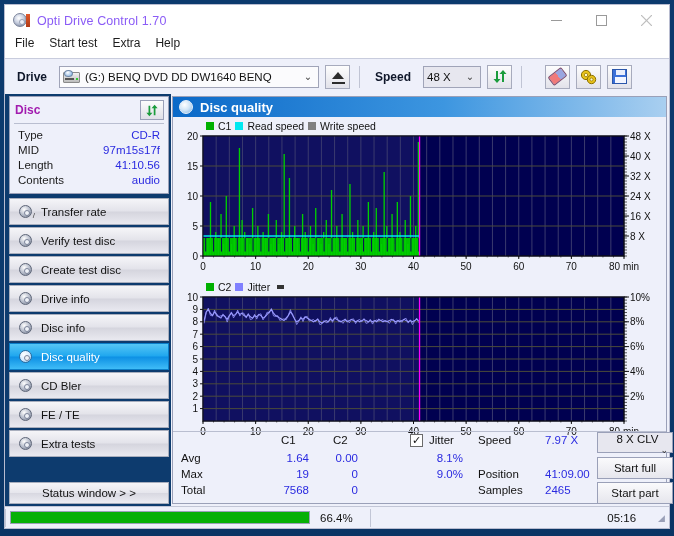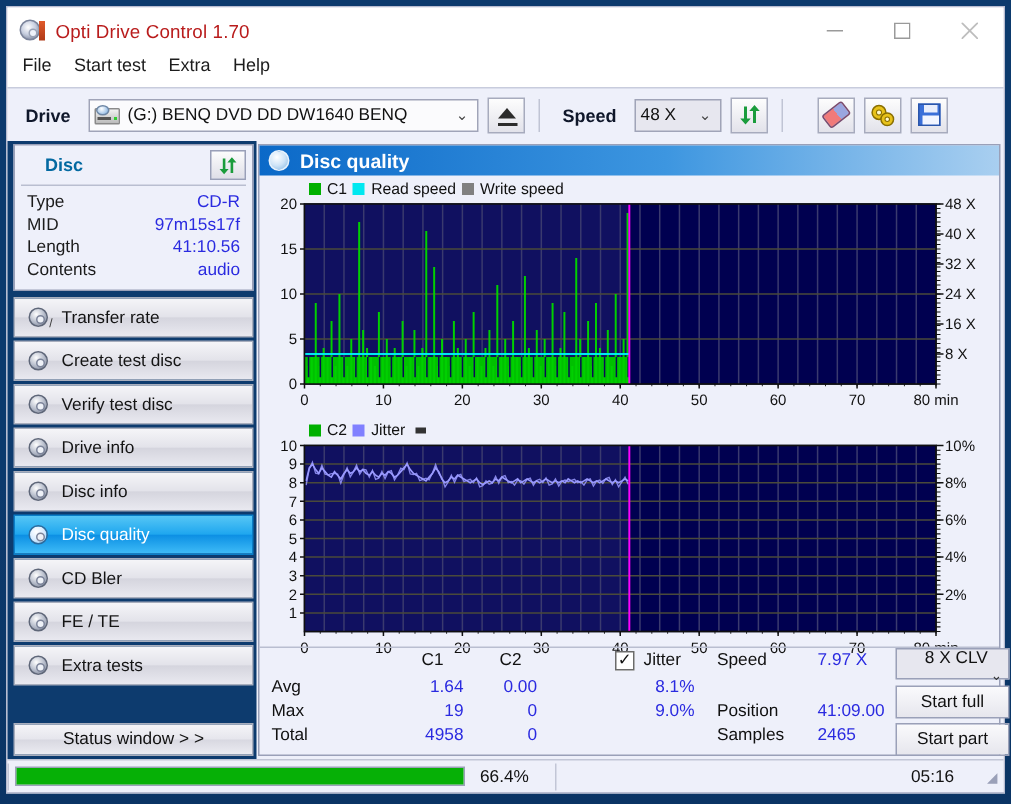--- a/index.html
+++ b/index.html
@@ -47,21 +47,21 @@
   .app-icon .disc:after {
     content:''; position:absolute; left:5px; top:5px; width:4px; height:4px;
     border-radius:50%; background:#eef2fa; border:1px solid #9aa2b5;
   }
   .app-icon .bar {
     position: absolute; right: 0px; top: 2px;
     width: 4px; height: 13px;
     background: linear-gradient(180deg,#e05a2b,#b03a17);
   }
   .title-text {
-    font-size: 12.5px; color: #b91c1c;
+    font-size: 12.5px; color: #8b5cf6;
     letter-spacing: .1px;
   }
   .winbtns { position: absolute; right: 0; top: 0; height: 31px; display: flex; }
   .winbtn {
     width: 45px; height: 31px;
     display: flex; align-items: center; justify-content: center;
     color: #9a9a9a;
   }
   .menubar {
     height: 22px;
@@ -152,21 +152,21 @@
     background: #eef0fa;
     border: 1px solid #9aa0b8;
     margin-bottom: 4px;
     padding: 3px 4px 5px 4px;
   }
   .disc-head {
     display: flex; align-items: center; justify-content: space-between;
     border-bottom: 1px solid #b9bed0;
     padding-bottom: 3px; margin-bottom: 4px;
   }
-  .disc-head .h { font-size: 12px; font-weight: bold; color: #0369a1; margin-left:16px;}
+  .disc-head .h { font-size: 12px; font-weight: bold; color: #a21caf; margin-left:1px;}
   .sync-btn {
     width: 24px; height: 20px;
     background: linear-gradient(180deg,#fcfcfc,#dfdfe8);
     border: 1px solid #9aa0b8;
     display:flex;align-items:center;justify-content:center;
     font-size: 12px; color:#159b37; font-weight:bold;
   }
   .disc-row {
     display: flex; justify-content: space-between;
     font-size: 11.5px; padding: 0 4px; line-height: 15px;
@@ -435,27 +435,27 @@
             <span class="navico">
                 <span class="ring"></span>
                 <span class="accent">/</span>
               </span>
             <span>Transfer rate</span>
           </div>
           <div class="navbtn">
             <span class="navico">
                 <span class="ring"></span>
               </span>
-            <span>Create test disc</span>
+            <span>Verify test disc</span>
           </div>
           <div class="navbtn">
             <span class="navico">
                 <span class="ring"></span>
               </span>
-            <span>Verify test disc</span>
+            <span>Create test disc</span>
           </div>
           <div class="navbtn">
             <span class="navico">
                 <span class="ring"></span>
               </span>
             <span>Drive info</span>
           </div>
           <div class="navbtn">
             <span class="navico">
                 <span class="ring"></span>
@@ -988,21 +988,21 @@
           <div class="stv" style="left:96px;top:20px;width:40px;">1.64</div>
           <div class="stv" style="left:145px;top:20px;width:40px;">0.00</div>
           <div class="stv" style="left:250px;top:20px;width:40px;">8.1%</div>
 
           <div class="st" style="left:8px;top:36px;">Max</div>
           <div class="stv" style="left:96px;top:36px;width:40px;">19</div>
           <div class="stv" style="left:145px;top:36px;width:40px;">0</div>
           <div class="stv" style="left:250px;top:36px;width:40px;">9.0%</div>
 
           <div class="st" style="left:8px;top:52px;">Total</div>
-          <div class="stv" style="left:92px;top:52px;width:44px;">4958</div>
+          <div class="stv" style="left:92px;top:52px;width:44px;">7568</div>
           <div class="stv" style="left:145px;top:52px;width:40px;">0</div>
 
           <div class="st" style="left:305px;top:2px;">Speed</div>
           <div class="stv" style="left:372px;top:2px;">7.97 X</div>
           <div class="st" style="left:305px;top:36px;">Position</div>
           <div class="stv" style="left:372px;top:36px;">41:09.00</div>
           <div class="st" style="left:305px;top:52px;">Samples</div>
           <div class="stv" style="left:372px;top:52px;">2465</div>
 
           <div class="clvcombo" style="left:424px;top:0px;flex-direction:column;">

